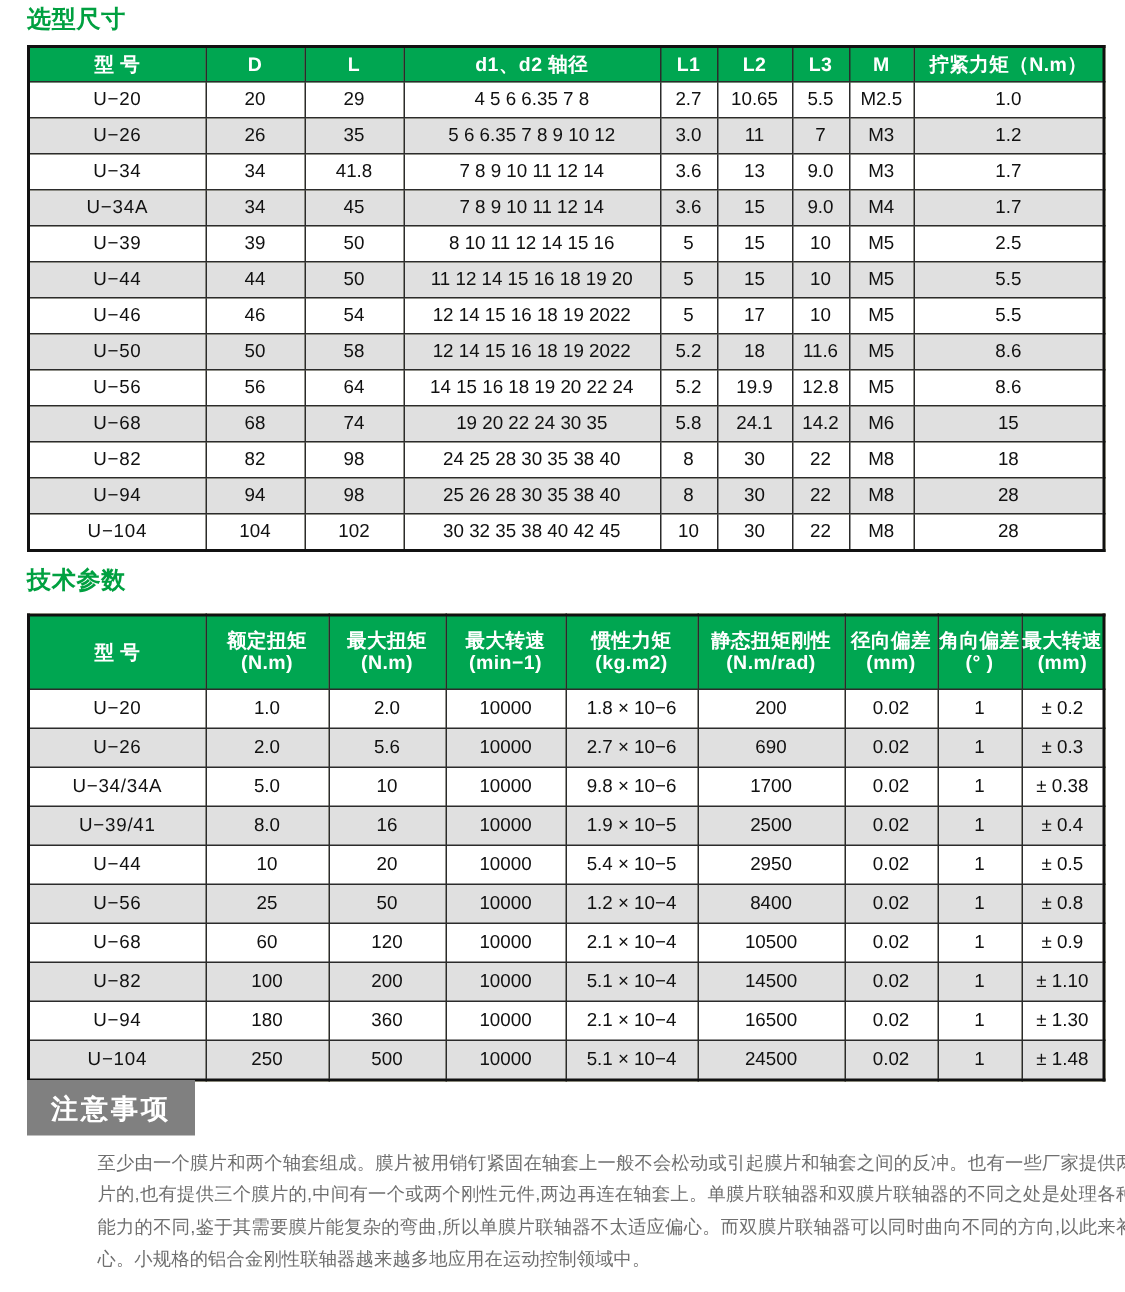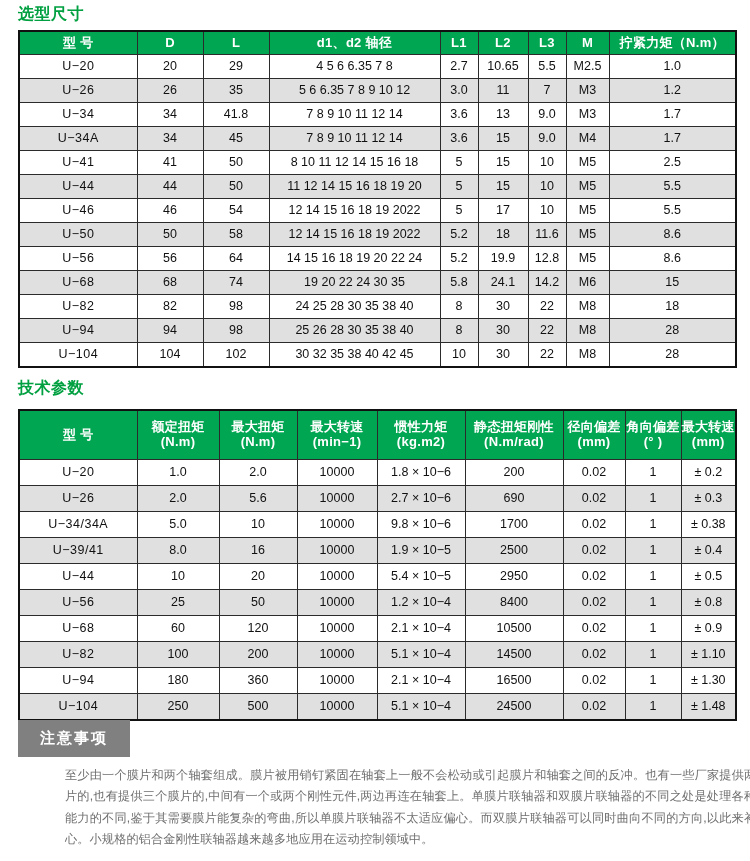--- a/index.html
+++ b/index.html
@@ -82,21 +82,21 @@
 
   
   #notice-badge {
     position: absolute;
     left: 18px;
     top: 720px;
     width: 112px;
     height: 37px;
     background: #808080;
     color: #ffffff;
-    font-size: 15px;
+    font-size: 18px;
     font-weight: bold;
     letter-spacing: 2px;
     display: flex;
     align-items: center;
     justify-content: center;
     text-align: right;
   }
   #notice-body {
     position: absolute;
     left: 18px;
@@ -181,24 +181,24 @@
           <td>34</td>
           <td>45</td>
           <td>7 8 9 10 11 12 14</td>
           <td>3.6</td>
           <td>15</td>
           <td>9.0</td>
           <td>M4</td>
           <td>1.7</td>
         </tr>
         <tr>
-          <td class="model-col">U−41</td>
-          <td>41</td>
+          <td class="model-col">U−39</td>
+          <td>39</td>
           <td>50</td>
-          <td>8 10 11 12 14 15 16 18</td>
+          <td>8 10 11 12 14 15 16</td>
           <td>5</td>
           <td>15</td>
           <td>10</td>
           <td>M5</td>
           <td>2.5</td>
         </tr>
         <tr>
           <td class="model-col">U−44</td>
           <td>44</td>
           <td>50</td>

